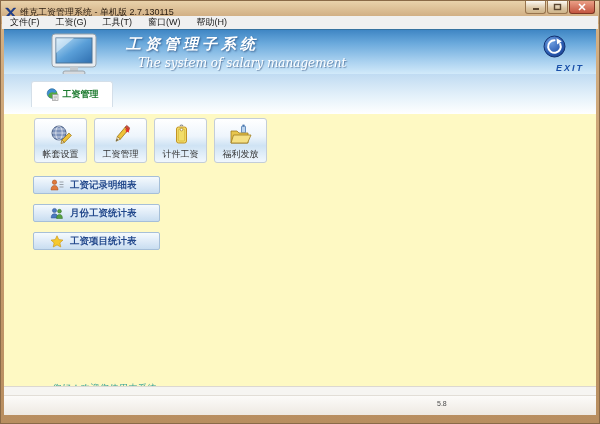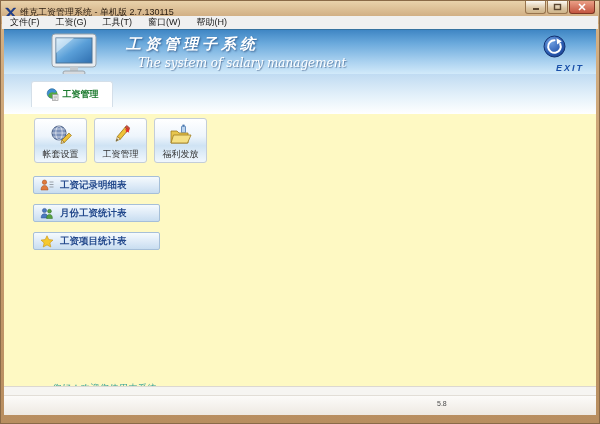--- a/index.html
+++ b/index.html
@@ -60,21 +60,21 @@
     background:linear-gradient(180deg,#ffffff 0%,#eef5fc 40%,#cfe3f4 62%,#f0f7fd 100%);
     display:flex; flex-direction:column; align-items:center; justify-content:space-between;
     padding:3px 0 3px; cursor:pointer; }
   .tool-btn .ticon{ height:26px; display:flex; align-items:center; justify-content:center; }
   .tool-label{ font-size:9px; color:#333; line-height:10px; }
 
   .reports{ position:absolute; top:62px; left:29px; width:127px;
     display:flex; flex-direction:column; gap:10px; }
   .bar-btn{ height:18px; border:1px solid #a6bfd8; border-radius:2px;
     background:linear-gradient(180deg,#f5fafd 0%,#ddeaf7 55%,#c8ddf0 100%);
-    display:flex; align-items:center; gap:6px; padding:0 6px;
+    display:flex; align-items:center; gap:6px; padding:0 16px;
     font-size:9.5px; font-weight:bold; color:#23498c; cursor:pointer; white-space:nowrap; }
 
   .status-msg{ position:absolute; left:27px; top:268px; font-size:9px; color:#2e9e96;
     letter-spacing:.5px; }
   .status-msg .user{ margin-right:8px; }
 
   .statusbar-a{ position:absolute; left:0; right:0; bottom:20px; height:9px;
     background:#f6f5f2; border-top:1px solid #dcd8d1; }
   .statusbar-b{ position:absolute; left:0; right:0; bottom:0; height:20px;
     background:linear-gradient(180deg,#fcfbf9,#eee9e2); border-top:1px solid #e2ded7; }
@@ -203,20 +203,31 @@
                 <rect x="10.2" y="1" width="4" height="2.6" fill="#d05038" stroke="#8a2a1a" stroke-width="0.6"></rect>
                 <path d="M10.2 15.5 L14.2 15.5 L12.2 20 Z" fill="#efe6cc" stroke="#9a7010" stroke-width="0.6"></path>
                 <path d="M11.5 17.6 L12.9 17.6 L12.2 20 Z" fill="#3a3a3a"></path>
               </g>
               <path d="M18.5 4.5 L19.3 6.3 L21.2 6.5 L19.8 7.8 L20.2 9.7 L18.5 8.7 L16.8 9.7 L17.2 7.8 L15.8 6.5 L17.7 6.3 Z" fill="#e03030"></path>
             </svg>
           </span>
           <span class="tool-label">工资管理</span>
         </div>
 
+        <div class="tool-btn">
+          <span class="ticon">
+            <svg width="24" height="24" viewBox="0 0 24 24">
+              <path d="M11 3 q1.5 -2 3 0" fill="none" stroke="#8a8a8a" stroke-width="1.2"></path>
+              <rect x="7.5" y="4" width="10" height="16" rx="2" fill="#f2dd6a" stroke="#c29324" stroke-width="1"></rect>
+              <rect x="9.3" y="6" width="6.4" height="12" rx="1" fill="none" stroke="#d8b83a" stroke-width="0.8"></rect>
+              <circle cx="12.5" cy="6.6" r="1.3" fill="#fff" stroke="#a08020" stroke-width="0.7"></circle>
+            </svg>
+          </span>
+          <span class="tool-label">计件工资</span>
+        </div>
 
 
         <div class="tool-btn">
           <span class="ticon">
             <svg width="26" height="24" viewBox="0 0 26 24">
               <rect x="13.5" y="3" width="4" height="7" rx="1" fill="#bcd4ee" stroke="#4a78b0" stroke-width="0.8"></rect>
               <rect x="14.5" y="1.6" width="2" height="2" fill="#4a78b0"></rect>
               <path d="M3 8 L3 20 L20 20 L20 10 L11 10 L9 8 Z" fill="#e8c64e" stroke="#a07c20" stroke-width="0.8"></path>
               <path d="M5.5 12 L23 12 L19.5 20 L3 20 Z" fill="#f5e084" stroke="#a07c20" stroke-width="0.8"></path>
             </svg>

